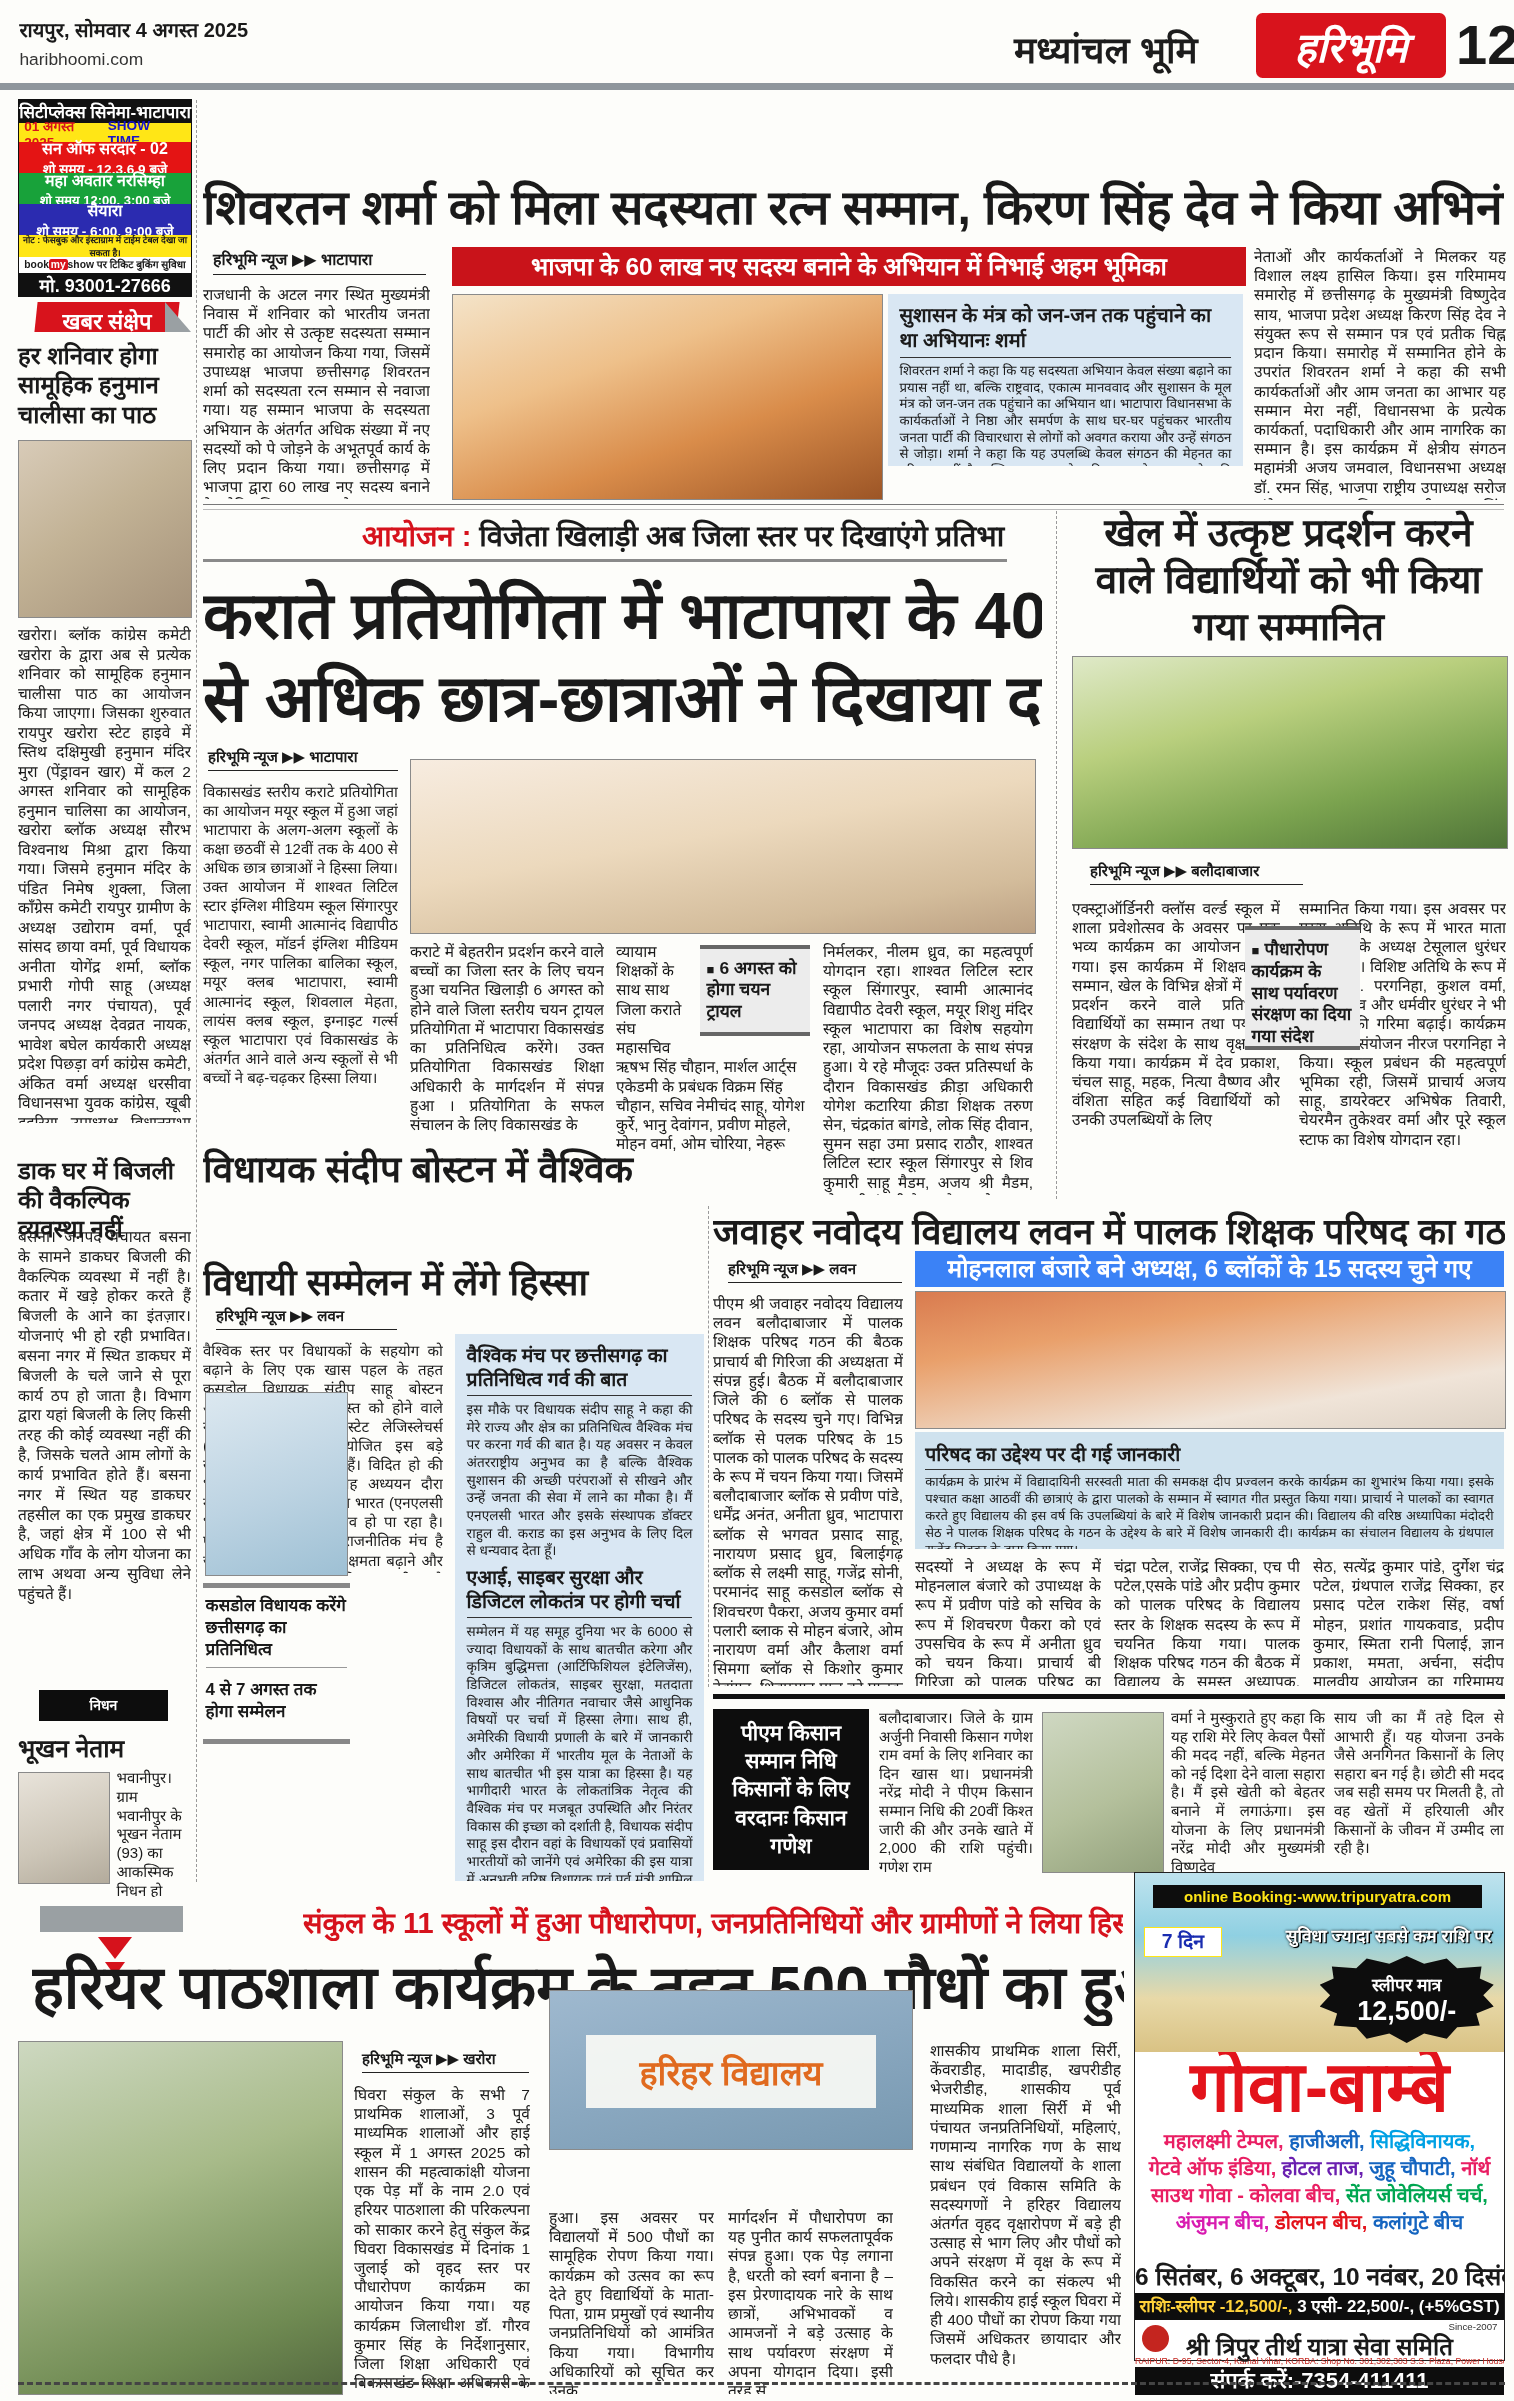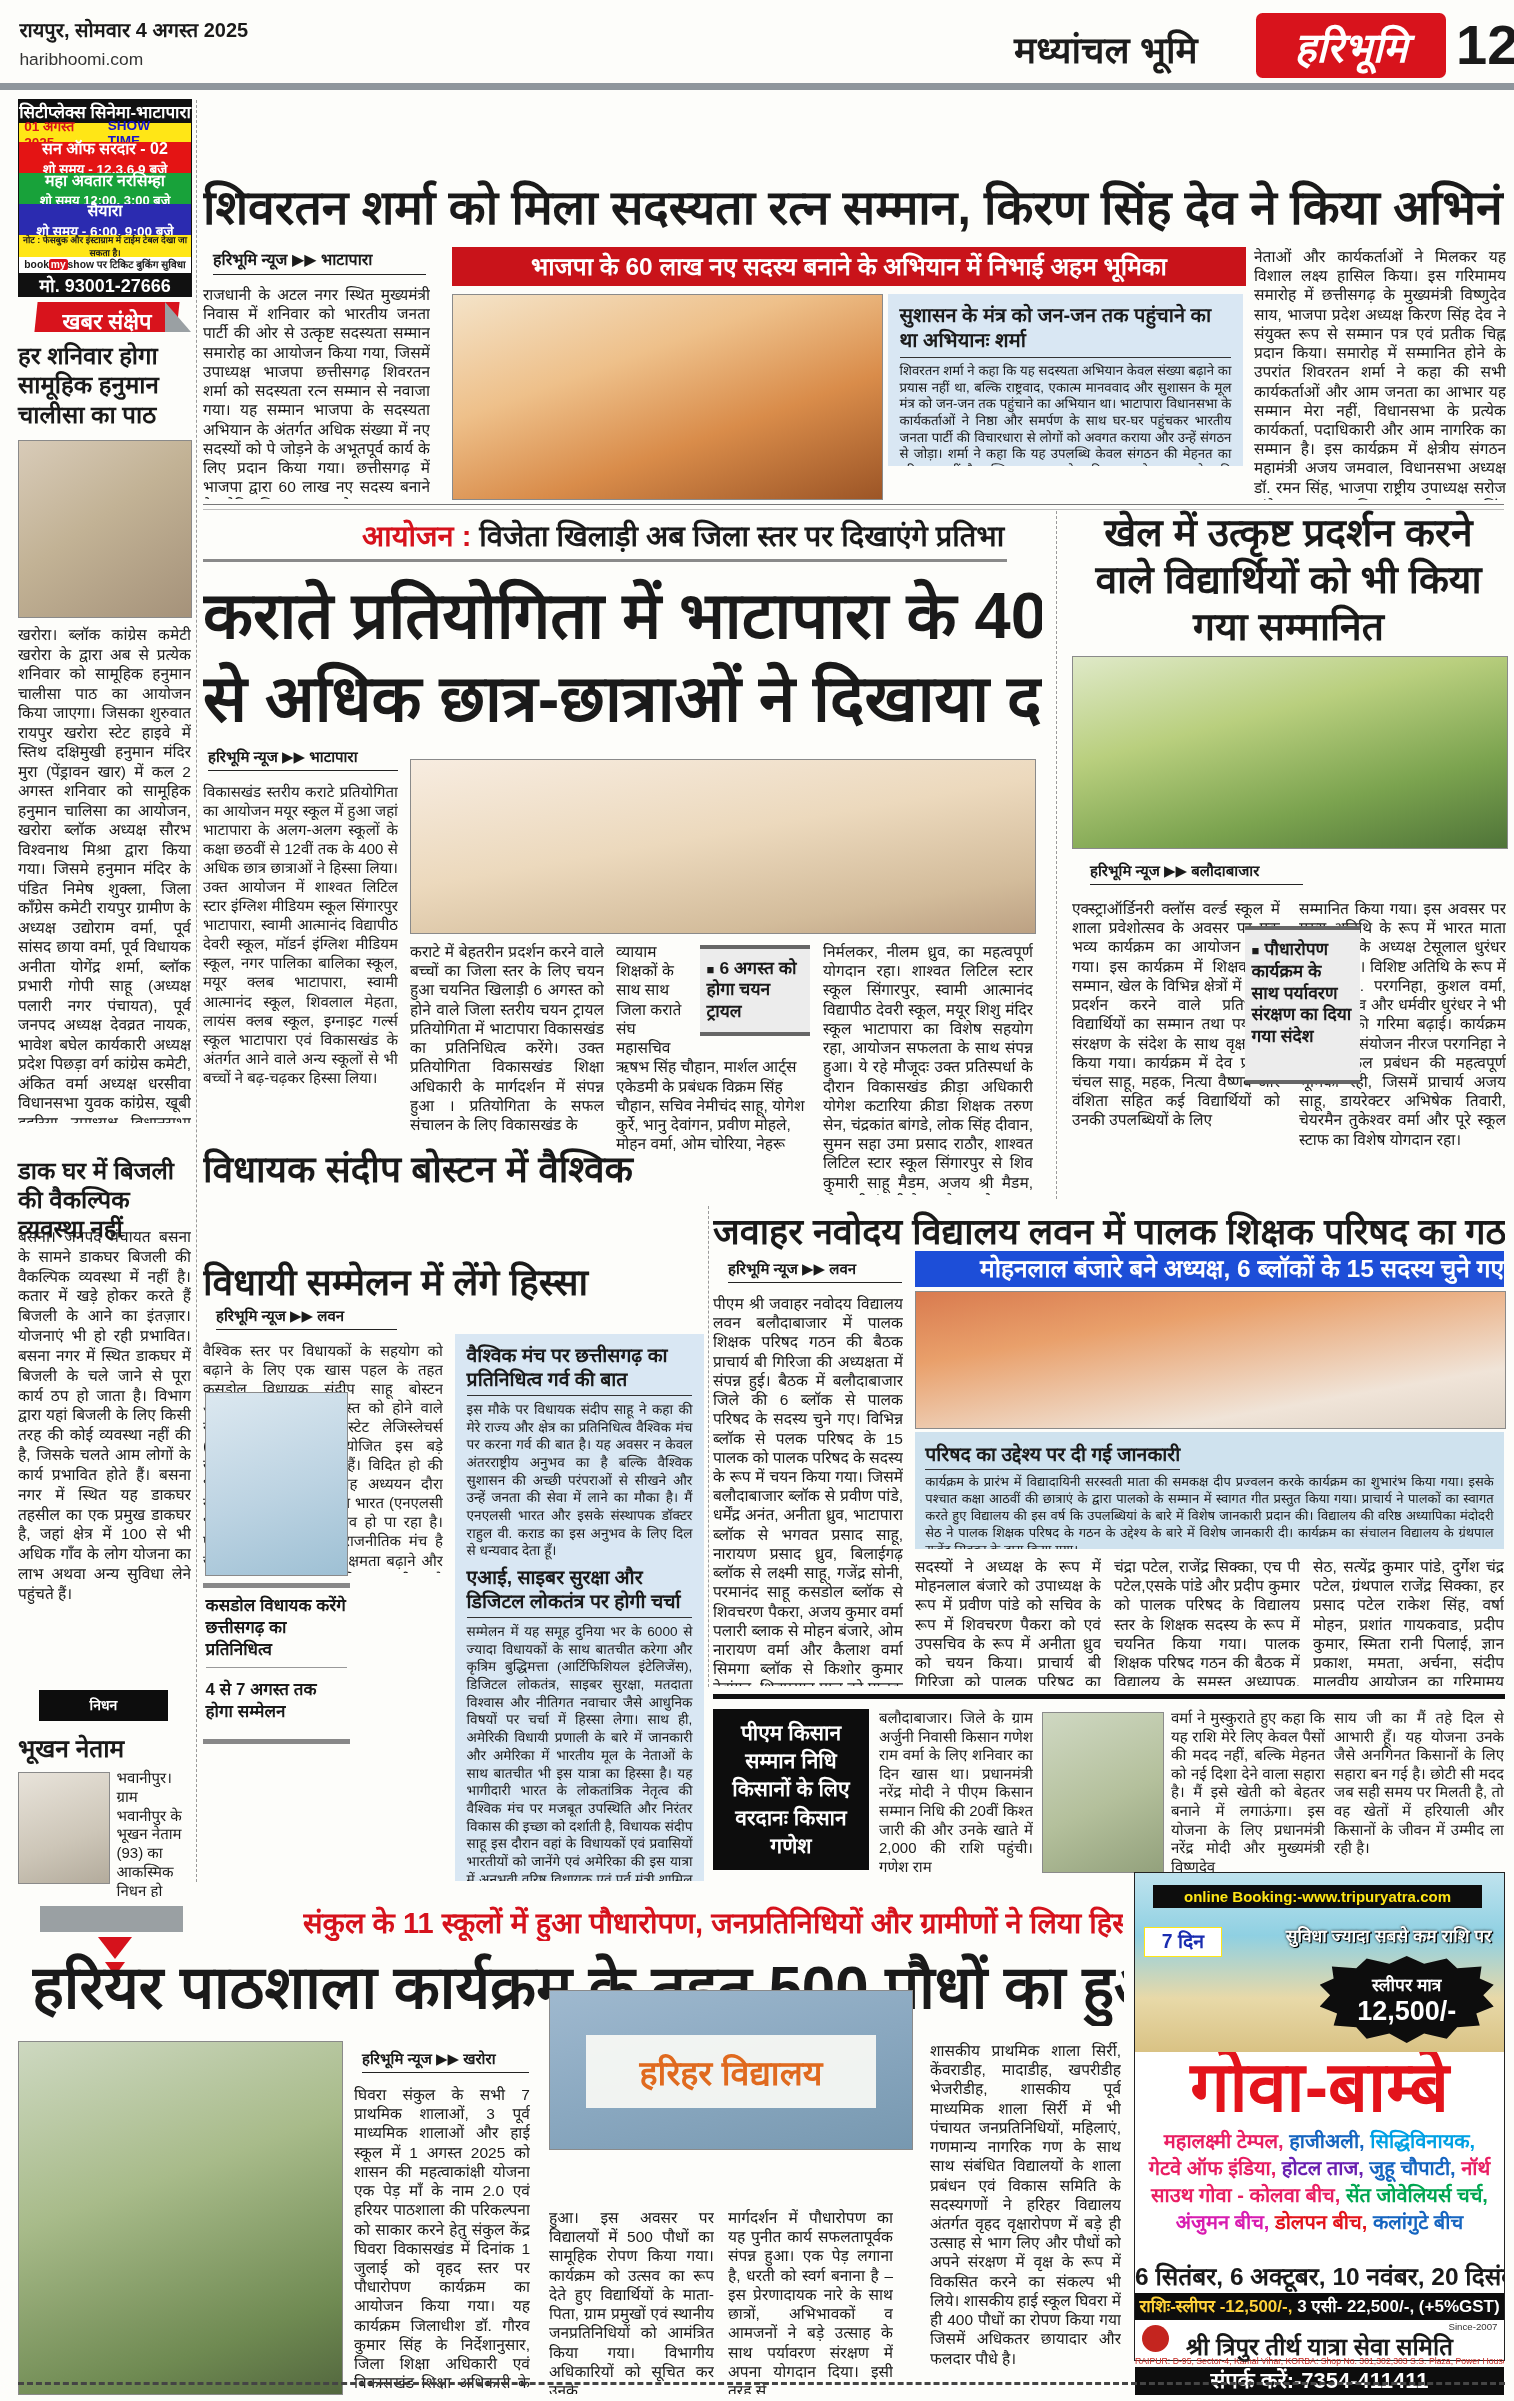--- a/index.html
+++ b/index.html
@@ -116,28 +116,28 @@
     </div>
     <span class="jt body24">व्यायाम शिक्षकों के साथ साथ जिला कराते संघ महासचिव ऋषभ सिंह चौहान, मार्शल आर्ट्स एकेडमी के प्रबंधक विक्रम सिंह चौहान, सचिव नेमीचंद साहू, योगेश कुर्रे, भानु देवांगन, प्रवीण मोहले, मोहन वर्मा, ओम चोरिया, नेहरू</span>
   </div>
   <div class="abs jt hid body24" style="left:823px;top:942px;width:210px;height:253px;">निर्मलकर, नीलम ध्रुव, का महत्वपूर्ण योगदान रहा। शाश्वत लिटिल स्टार स्कूल सिंगारपुर, स्वामी आत्मानंद विद्यापीठ देवरी स्कूल, मयूर शिशु मंदिर स्कूल भाटापारा का विशेष सहयोग रहा, आयोजन सफलता के साथ संपन्न हुआ। ये रहे मौजूदः उक्त प्रतिस्पर्धा के दौरान विकासखंड क्रीड़ा अधिकारी योगेश कटारिया क्रीडा शिक्षक तरुण सेन, चंद्रकांत बांगडे, लोक सिंह दीवान, सुमन सहा उमा प्रसाद राठौर, शाश्वत लिटिल स्टार स्कूल सिंगारपुर से शिव कुमारी साहू मैडम, अजय श्री मैडम, गोदावरी पंसारी मैडम मौजूद रहे।</div>
 
   <div class="abs b hid" style="left:1075px;top:510px;width:427px;height:143px;font-size:39px;line-height:1.2;text-align:center;">खेल में उत्कृष्ट प्रदर्शन करने वाले विद्यार्थियों को भी किया गया सम्मानित</div>
   <div class="abs photo" style="left:1072px;top:656px;width:434px;height:191px;background:linear-gradient(165deg,#dfe9c8,#b9cf7e 35%,#7ba34f 70%,#4f7438);"></div>
   <div class="abs byline" style="left:1090px;top:860px;width:213px;font-size:15px;">हरिभूमि न्यूज ▶▶ बलौदाबाजार</div>
   <div class="abs jt hid body24" style="left:1072px;top:899px;width:208px;height:302px;">एक्स्ट्राऑर्डिनरी क्लॉस वर्ल्ड स्कूल में शाला प्रवेशोत्सव के अवसर पर एक भव्य कार्यक्रम का आयोजन किया गया। इस कार्यक्रम में शिक्षकों का सम्मान, खेल के विभिन्न क्षेत्रों में उत्कृष्ट प्रदर्शन करने वाले प्रतिभावान विद्यार्थियों का सम्मान तथा पर्यावरण संरक्षण के संदेश के साथ वृक्षारोपण किया गया। कार्यक्रम में देव प्रकाश, चंचल साहू, महक, नित्या वैष्णव और वंशिता सहित कई विद्यार्थियों को उनकी उपलब्धियों के लिए</div>
   <div class="abs jt hid body24" style="left:1299px;top:899px;width:207px;height:302px;">सम्मानित किया गया। इस अवसर पर मुख्य अतिथि के रूप में भारत माता सेवा ट्रस्ट के अध्यक्ष टेसूलाल धुरंधर उपस्थित थे। विशिष्ट अतिथि के रूप में डॉ. एन.पी. परगनिहा, कुशल वर्मा, अजय यादव और धर्मवीर धुरंधर ने भी कार्यक्रम की गरिमा बढ़ाई। कार्यक्रम का सफल संयोजन नीरज परगनिहा ने किया। स्कूल प्रबंधन की महत्वपूर्ण भूमिका रही, जिसमें प्राचार्य अजय साहू, डायरेक्टर अभिषेक तिवारी, चेयरमैन तुकेश्वर वर्मा और पूरे स्कूल स्टाफ का विशेष योगदान रहा।</div>
-  <div class="abs inset" style="left:1245px;top:926px;width:115px;height:158px;box-sizing:border-box;">
+  <div class="abs inset" style="left:1245px;top:926px;width:115px;height:124px;box-sizing:border-box;">
     <span class="sq"></span><span>पौधारोपण कार्यक्रम के साथ पर्यावरण संरक्षण का दिया गया संदेश</span>
   </div>
 
   <div class="abs b ctr nw hid" style="left:713px;top:1206px;width:792px;font-size:36px;">जवाहर नवोदय विद्यालय लवन में पालक शिक्षक परिषद का गठन</div>
   <div class="abs byline" style="left:728px;top:1258px;width:174px;font-size:15px;">हरिभूमि न्यूज ▶▶ लवन</div>
   <div class="abs jt hid body24" style="left:713px;top:1294px;width:190px;height:392px;">पीएम श्री जवाहर नवोदय विद्यालय लवन बलौदाबाजार में पालक शिक्षक परिषद गठन की बैठक प्राचार्य बी गिरिजा की अध्यक्षता में संपन्न हुई। बैठक में बलौदाबाजार जिले की 6 ब्लॉक से पालक परिषद के सदस्य चुने गए। विभिन्न ब्लॉक से पलक परिषद के 15 पालक को पालक परिषद के सदस्य के रूप में चयन किया गया। जिसमें बलौदाबाजार ब्लॉक से प्रवीण पांडे, धर्मेंद्र अनंत, अनीता ध्रुव, भाटापारा ब्लॉक से भगवत प्रसाद साहू, नारायण प्रसाद ध्रुव, बिलाईगढ़ ब्लॉक से लक्ष्मी साहू, गजेंद्र सोनी, परमानंद साहू कसडोल ब्लॉक से शिवचरण पैकरा, अजय कुमार वर्मा पलारी ब्लाक से मोहन बंजारे, ओम नारायण वर्मा और कैलाश वर्मा सिमगा ब्लॉक से किशोर कुमार देवांगन, शिवप्रसाद पाल को पालक परिषद के सदस्य के रूप में चयनित हुए। चयनित परिषद के</div>
-  <div class="abs ctr nw hid" style="left:915px;top:1251px;width:589px;height:36px;background:#1d4ed8;color:#fff;font-weight:bold;font-size:24.5px;line-height:36px;text-align:right;">मोहनलाल बंजारे बने अध्यक्ष, 6 ब्लॉकों के 15 सदस्य चुने गए</div>
+  <div class="abs ctr nw hid" style="left:915px;top:1251px;width:589px;height:36px;background:#3b82f6;color:#fff;font-weight:bold;font-size:24.5px;line-height:36px;">मोहनलाल बंजारे बने अध्यक्ष, 6 ब्लॉकों के 15 सदस्य चुने गए</div>
   <div class="abs photo" style="left:915px;top:1291px;width:589px;height:136px;background:linear-gradient(170deg,#d97b4f,#e9a06b 30%,#f0e4d8 75%,#ded3c6);"></div>
   <div class="abs hid" style="left:915px;top:1432px;width:589px;height:117px;background:#cfe2ee;padding:7.7px 10.3px;box-sizing:border-box;">
     <div class="b" style="font-size:19.4px;border-bottom:1.9px solid #333;display:inline-block;padding-bottom:2.6px;margin-bottom:3.9px;">परिषद का उद्देश्य पर दी गई जानकारी</div>
     <div class="jt" style="font-size:13px;line-height:1.3;">कार्यक्रम के प्रारंभ में विद्यादायिनी सरस्वती माता की समकक्ष दीप प्रज्वलन करके कार्यक्रम का शुभारंभ किया गया। इसके पश्चात कक्षा आठवीं की छात्राएं के द्वारा पालको के सम्मान में स्वागत गीत प्रस्तुत किया गया। प्राचार्य ने पालकों का स्वागत करते हुए विद्यालय की इस वर्ष कि उपलब्धियां के बारे में विशेष जानकारी प्रदान की। विद्यालय की वरिष्ठ अध्यापिका मंदोदरी सेठ ने पालक शिक्षक परिषद के गठन के उद्देश्य के बारे में विशेष जानकारी दी। कार्यक्रम का संचालन विद्यालय के ग्रंथपाल राजेंद्र सिक्का के द्वारा किया गया।</div>
   </div>
   <div class="abs jt hid body24" style="left:915px;top:1557px;width:186px;height:129px;">सदस्यों ने अध्यक्ष के रूप में मोहनलाल बंजारे को उपाध्यक्ष के रूप में प्रवीण पांडे को सचिव के रूप में शिवचरण पैकरा को एवं उपसचिव के रूप में अनीता ध्रुव को चयन किया। प्राचार्य बी गिरिजा को पालक परिषद का अध्यक्ष तथा मंदोदरी सेठ, जीपी साहू, दुर्गेश</div>
   <div class="abs jt hid body24" style="left:1114px;top:1557px;width:186px;height:129px;">चंद्रा पटेल, राजेंद्र सिक्का, एच पी पटेल,एसके पांडे और प्रदीप कुमार को पालक परिषद के विद्यालय स्तर के शिक्षक सदस्य के रूप में चयनित किया गया। पालक शिक्षक परिषद गठन की बैठक में विद्यालय के समस्त अध्यापक, अध्यापिका जैसे मंदोदरी</div>
   <div class="abs jt hid body24" style="left:1313px;top:1557px;width:191px;height:129px;">सेठ, सत्येंद्र कुमार पांडे, दुर्गेश चंद्र पटेल, ग्रंथपाल राजेंद्र सिक्का, हर प्रसाद पटेल राकेश सिंह, वर्षा मोहन, प्रशांत गायकवाड, प्रदीप कुमार, स्मिता रानी पिलाई, ज्ञान प्रकाश, ममता, अर्चना, संदीप मालवीय आयोजन का गरिमामय कार्यक्रम समापन हुआ।</div>
   <div class="abs" style="left:713px;top:1694px;width:792px;height:5.2px;background:#111;"></div>
 

